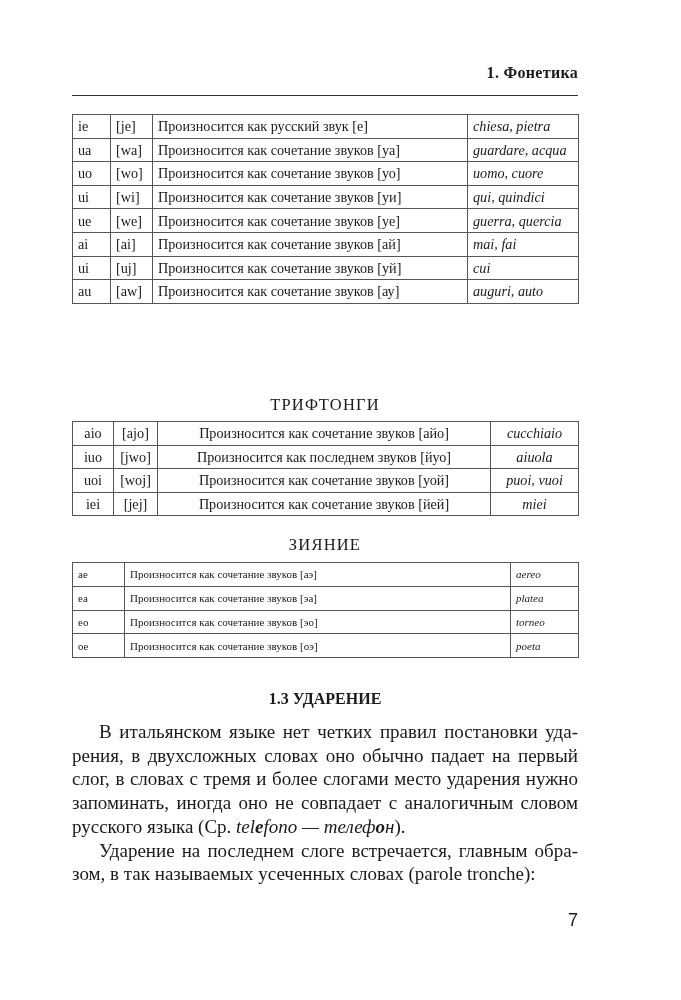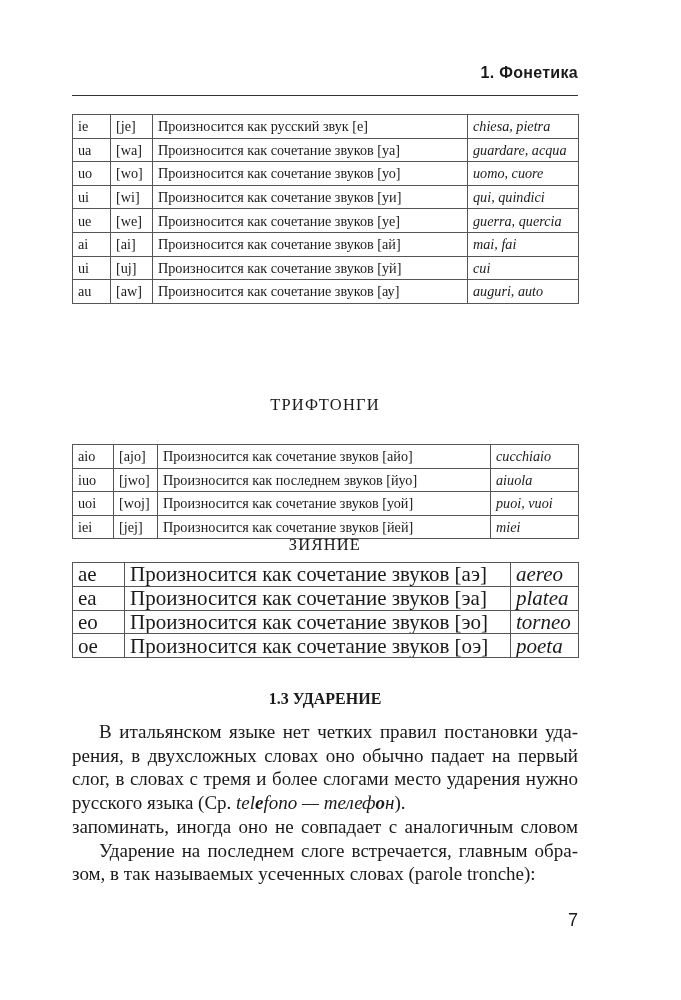--- a/index.html
+++ b/index.html
@@ -14,21 +14,21 @@
       overflow: hidden;
       color: #1a1a1a;
       font-family: "Liberation Serif", serif;
     }
     .running-head {
       position: absolute;
       left: 72px;
       top: 64px;
       width: 506px;
       text-align: right;
-      font-family: Liberation Sans, sans-serif;
+      font-family: Liberation Serif, serif;
       font-weight: bold;
       font-size: 16px;
       letter-spacing: 0.3px;
     }
     .head-rule {
       position: absolute;
       left: 72px;
       top: 95px;
       width: 506px;
       height: 0;
@@ -47,22 +47,22 @@
       height: 22.6px;
       padding: 0 5px;
       line-height: 22px;
       white-space: nowrap;
       overflow: hidden;
       vertical-align: middle;
     }
     table.ph td.dg { font-weight: normal; }
     table.ph td.ex { font-style: italic; }
     #diphthongs { top: 114px; }
-    #triphthongs { top: 444px; }
-    #hiatus { top: 562px; font-size: 21px; }
+    #triphthongs { top: 421px; text-align: center; }
+    #hiatus { top: 562px; font-size: 11px; }
     #hiatus td { height: 22.8px; }
     .table-caption {
       position: absolute;
       left: 72px;
       width: 506px;
       text-align: center;
       font-size: 16.5px;
       letter-spacing: 1.2px;
     }
     #cap-tri { top: 395px; }
@@ -237,22 +237,22 @@
     </tbody>
 </table>
 
 <div class="section-title">1.3 УДАРЕНИЕ</div>
 
 <div class="body-text">
   <div>
     <span class="line first">В итальянском языке нет четких правил постановки уда-</span>
     <span class="line">рения, в двухсложных словах оно обычно падает на первый</span>
     <span class="line">слог, в словах с тремя и более слогами место ударения нужно</span>
+    <span class="line">запоминать, иногда оно не совпадает с аналогичным словом</span>
     <span class="line last"><span>русского языка (Ср. </span><i><span>tel</span><b>e</b><span>fono</span><span> — </span><span>телеф</span><b>о</b><span>н</span></i><span>).</span></span>
-    <span class="line">запоминать, иногда оно не совпадает с аналогичным словом</span>
   </div>
   <div>
     <span class="line first">Ударение на последнем слоге встречается, главным обра-</span>
     <span class="line last">зом, в так называемых усеченных словах (parole tronche):</span>
   </div>
 </div>
 
 <div class="page-number">7</div>
 
 </body></html>

